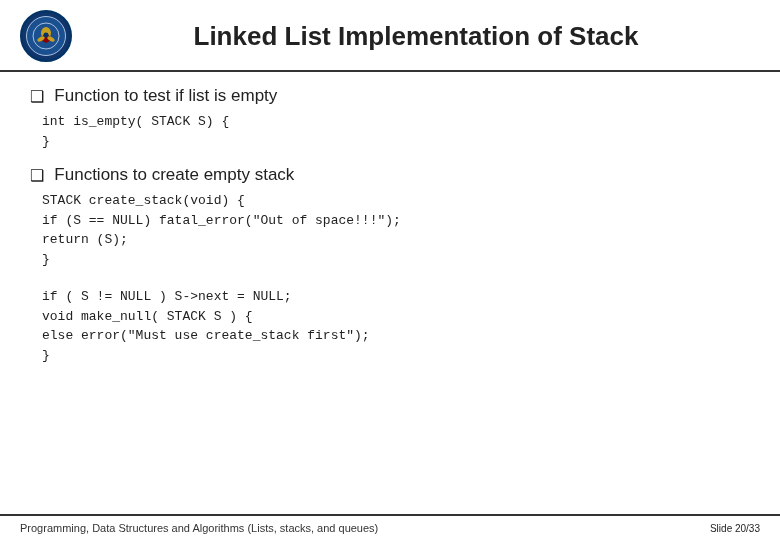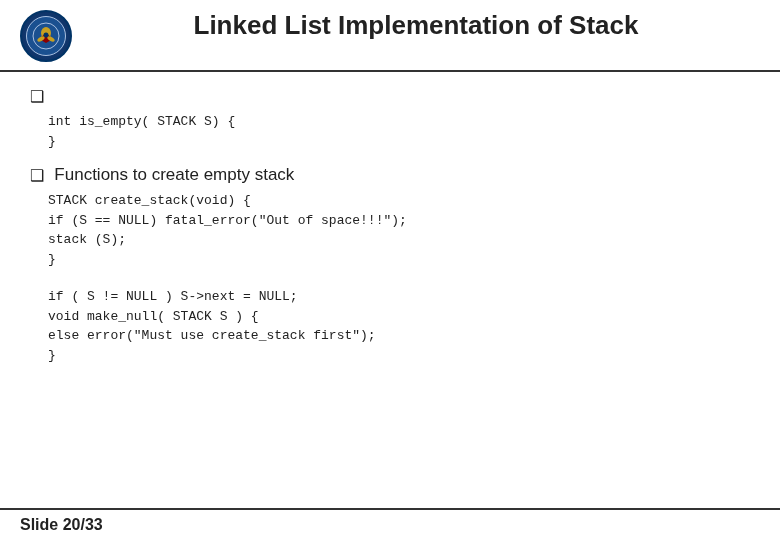--- a/index.html
+++ b/index.html
@@ -8,21 +8,21 @@
       width: 780px;
       height: 540px;
       background: #ffffff;
       font-family: Arial, Helvetica, sans-serif;
       overflow: hidden;
       position: relative;
     }
 
     .header {
       display: flex;
-      align-items: flex-start;
+      align-items: center;
       padding: 10px 20px 8px 20px;
       border-bottom: 2px solid #333;
     }
 
     .title {
       font-size: 26px;
       font-weight: bold;
       color: #222;
       text-align: center;
       flex: 1;
@@ -52,21 +52,21 @@
     .heading-text {
       font-size: 17px;
       color: #222;
       font-weight: normal;
     }
 
     .code-block {
       font-family: 'Courier New', Courier, monospace;
       font-size: 13px;
       color: #222;
-      margin-left: 18px;
+      margin-left: 12px;
       line-height: 1.5;
       background: transparent;
     }
 
     .footer {
       position: absolute;
       bottom: 0;
       left: 0;
       right: 0;
       display: flex;
@@ -76,22 +76,22 @@
       border-top: 2px solid #333;
       background: #ffffff;
     }
 
     .footer-left {
       font-size: 11px;
       color: #333;
     }
 
     .footer-right {
-      font-size: 16px;
-      font-weight: bold;
+      font-size: 10px;
+      font-weight: normal;
       color: #222;
     }
 
     
     .logo-circle {
       width: 52px;
       height: 52px;
       border-radius: 50%;
       border: 2px solid #003366;
       background: radial-gradient(circle, #1a4a8a 0%, #0a2a5a 100%);
@@ -131,44 +131,46 @@
     </div>
   </div>
   <div class="title">Linked List Implementation of Stack</div>
 </div>
 
 <div class="content">
 
   <div class="section">
     <div class="section-heading">
       <span class="bullet">❑</span>
+      <span class="heading-text">Function to test if list is empty</span>
     </div>
     <div class="code-block">
       <div>int  is_empty( STACK S) {</div>
       <div>}</div>
     </div>
   </div>
 
   <div class="section">
     <div class="section-heading">
       <span class="bullet">❑</span>
       <span class="heading-text">Functions to create empty stack</span>
     </div>
     <div class="code-block">
       <div>STACK create_stack(void) {</div>
       <div>     if (S == NULL) fatal_error("Out of space!!!");</div>
-      <div>     stack (S);</div>
+      <div>     return (S);</div>
       <div>}</div>
     </div>
     <br>
     <div class="code-block">
       <div>     if ( S != NULL ) S-&gt;next = NULL;</div>
       <div>void make_null( STACK S ) {</div>
       <div>     else error("Must use create_stack first");</div>
       <div>}</div>
     </div>
   </div>
 
 </div>
 
 <div class="footer">
+  <span class="footer-left">Programming, Data Structures and Algorithms  (Lists, stacks, and queues)</span>
   <span class="footer-right">Slide 20/33</span>
 </div>
 
 </body></html>

